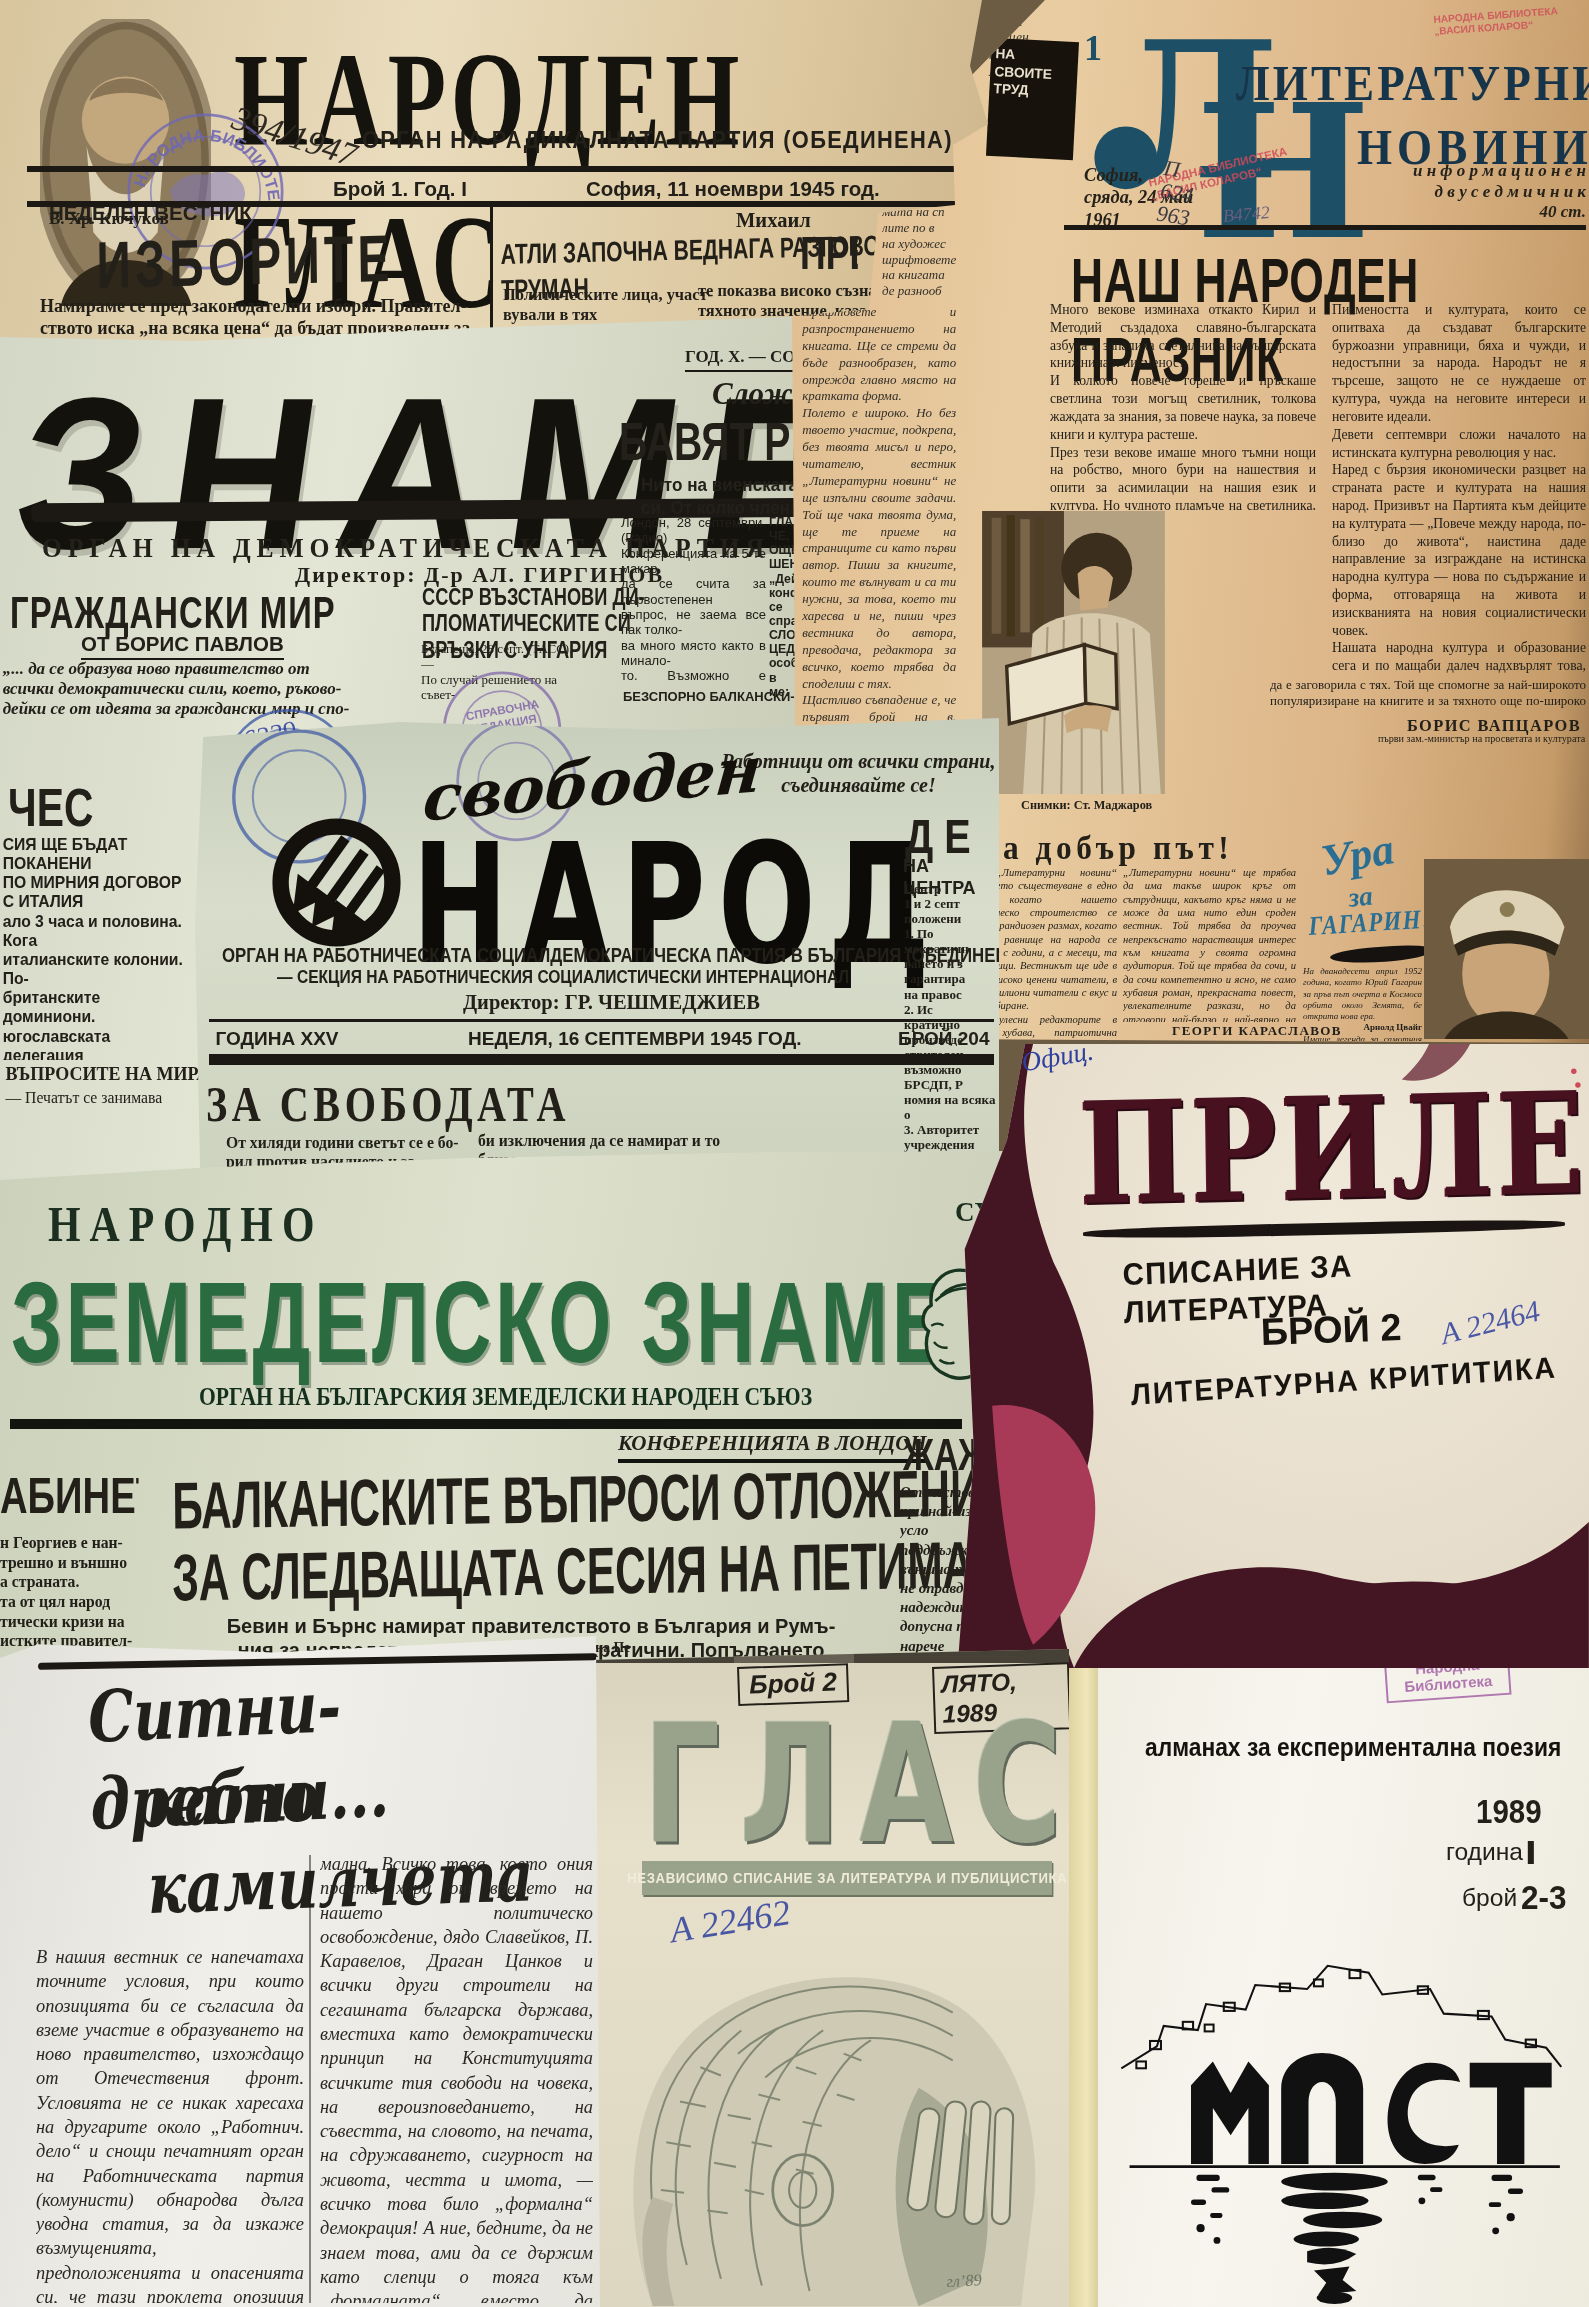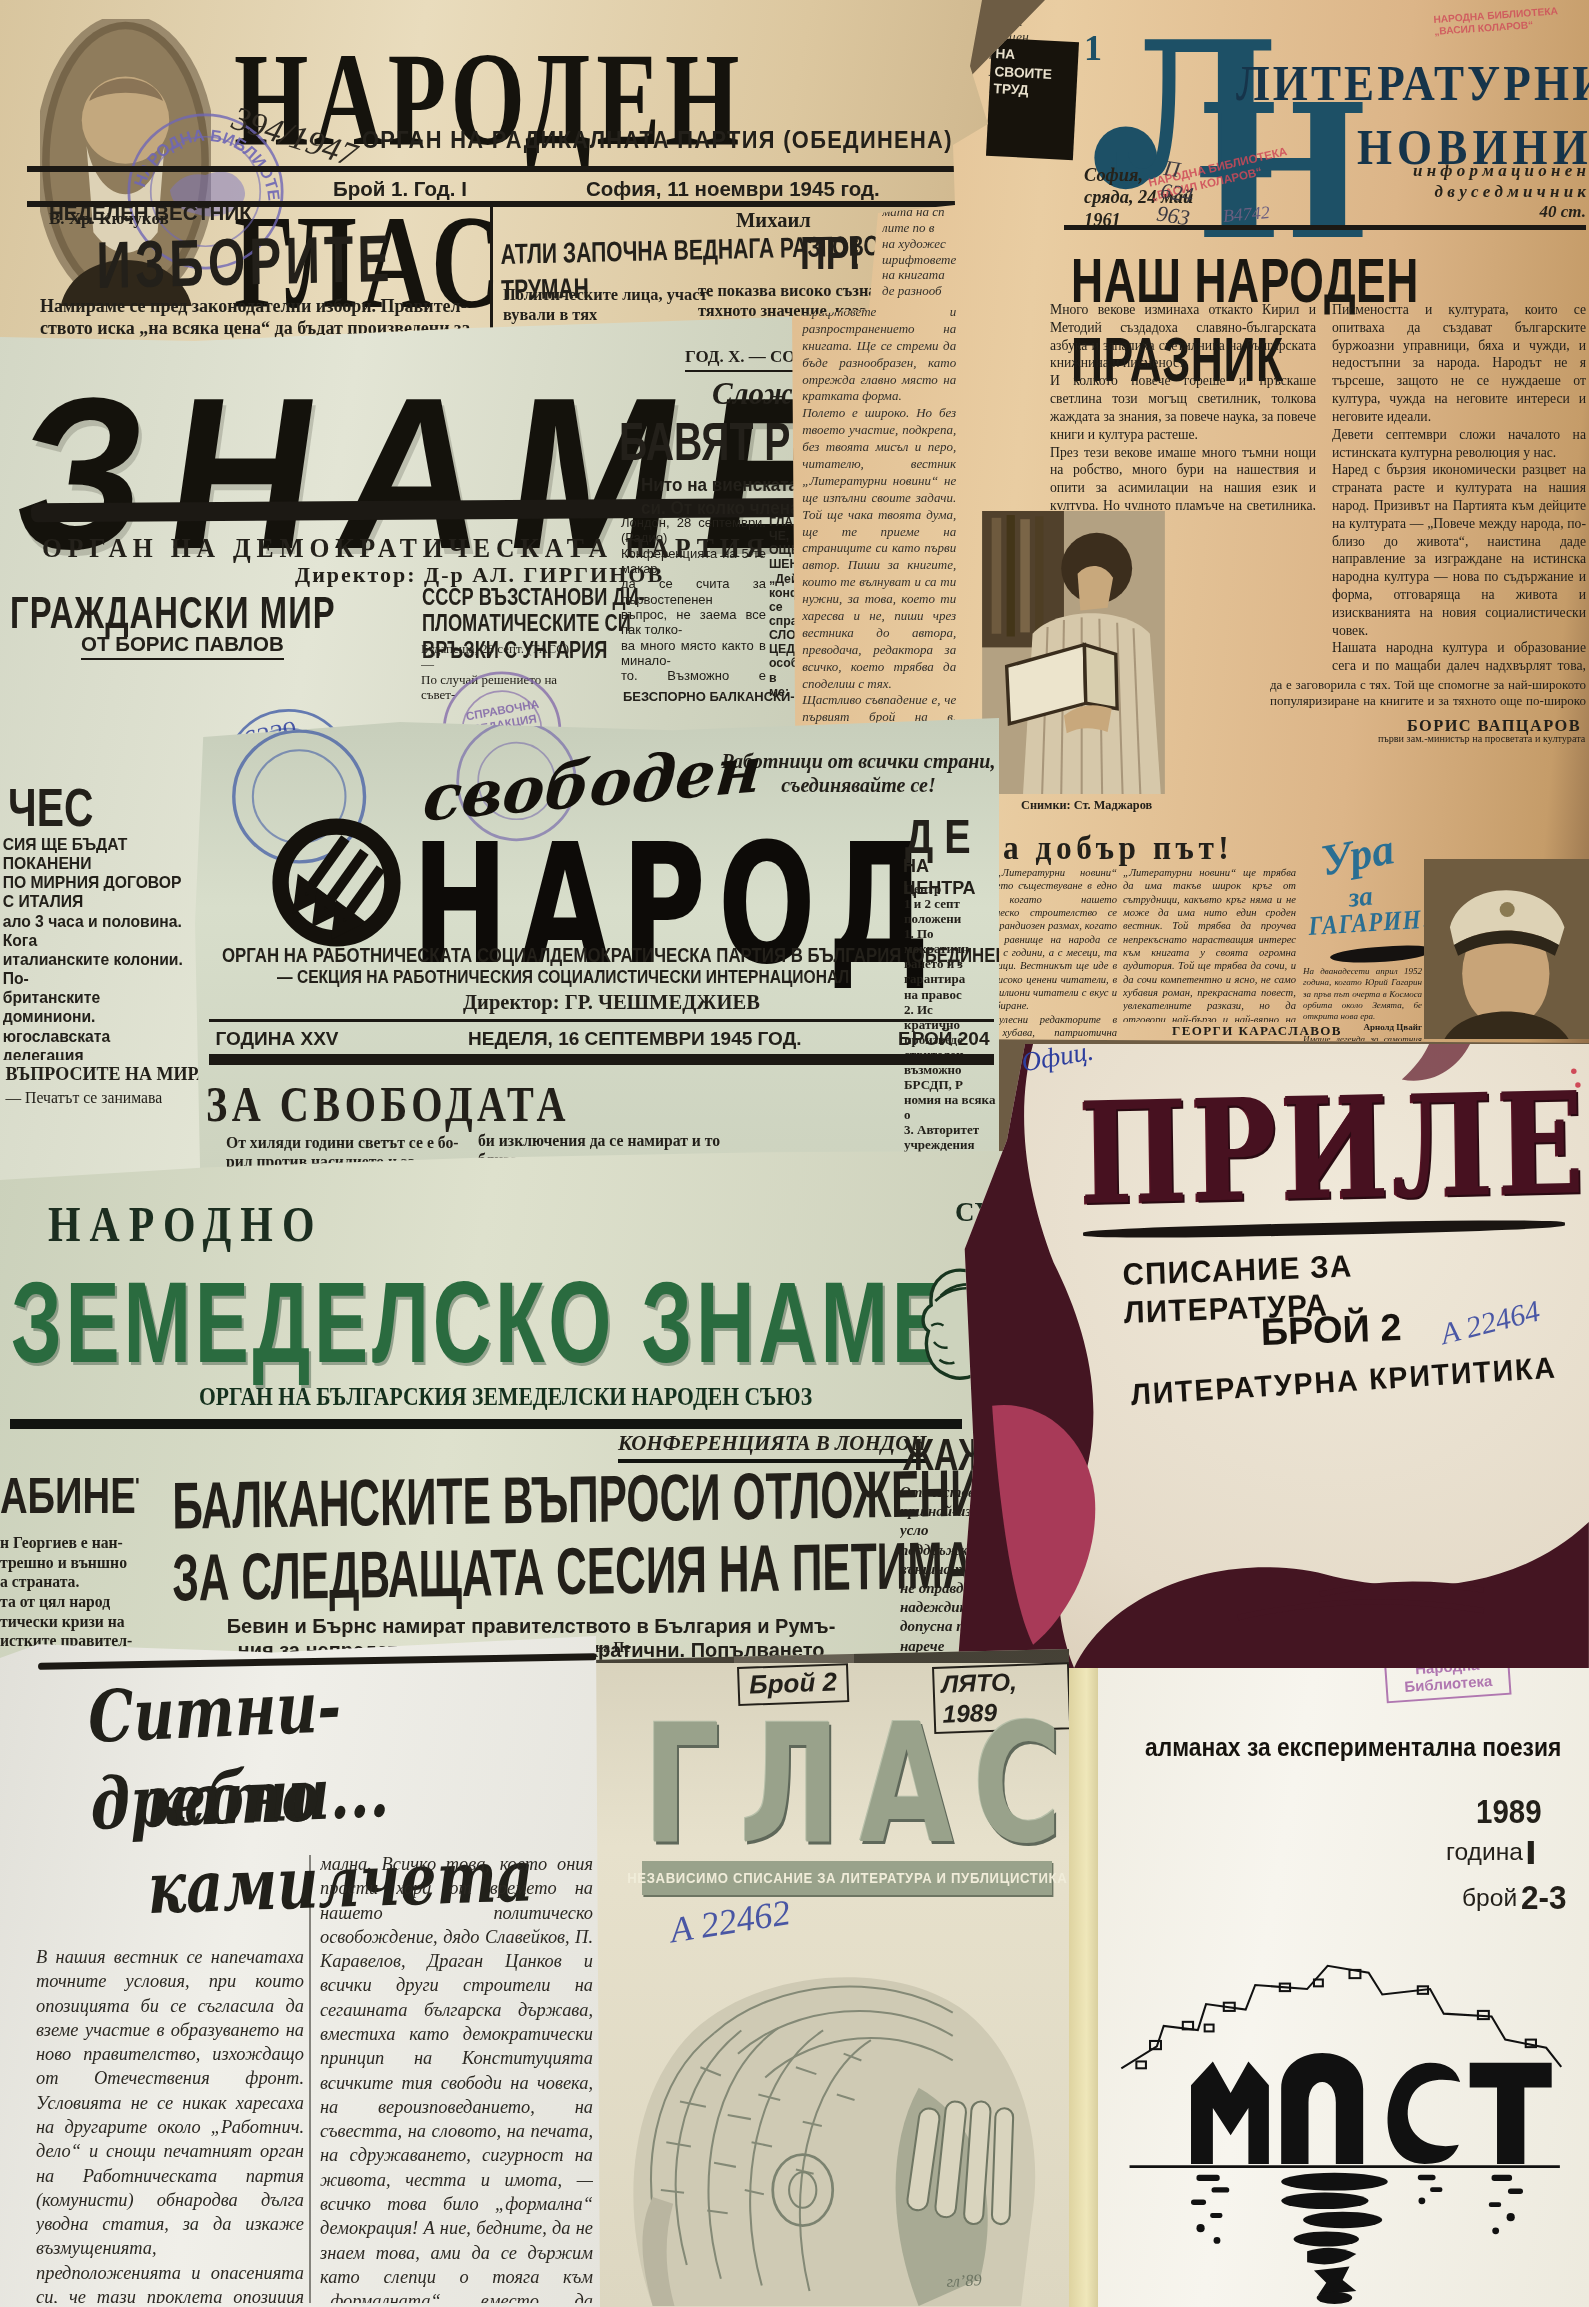--- a/index.html
+++ b/index.html
@@ -196,20 +196,23 @@
 СЛОЖНИ
 ЦЕДЕН
 особено в
 ме: нито
 ция след
 нито пре
 конферен
 ждани по</div>
     <div class="t b sans" style="left:9.6px;top:292px;font-size:42px;transform:scale(.78,1.05);letter-spacing:1.4px;">ГРАЖДАНСКИ МИР</div>
     <div class="t b sans" style="left:81px;top:337px;font-size:20.5px;border-bottom:2.7px solid #1c1914;padding-bottom:2px;">ОТ БОРИС ПАВЛОВ</div>
+    <div class="t b i" style="left:2.7px;top:365px;font-size:17px;line-height:1.18;">„... да се образува ново правителство от
+всички демократически сили, което, ръково-
+дейки се от идеята за граждански мир и спо-</div>
     <div class="t b sans" style="left:422px;top:290px;font-size:24px;line-height:1.1;transform:scale(.76,1);">СССР ВЪЗСТАНОВИ ДИ-
 ПЛОМАТИЧЕСКИТЕ СИ
 ВРЪЗКИ С УНГАРИЯ</div>
     <div class="t clip" style="left:421px;top:347px;width:154px;height:64px;font-size:13px;line-height:1.18;">Будапеща, 28 септ. (ТАСС).—
 По случай решението на съвет-
 ското правителство да възста-
 нови дипломатическите си връз-
 ки с Унгария, решение, кое-</div>
     <svg style="position:absolute;left:217px;top:410px;" width="143" height="140" viewBox="0 0 210 205">
       <circle cx="105" cy="102" r="93" fill="none" stroke="#3a55a4" stroke-width="4" opacity=".75"></circle>

